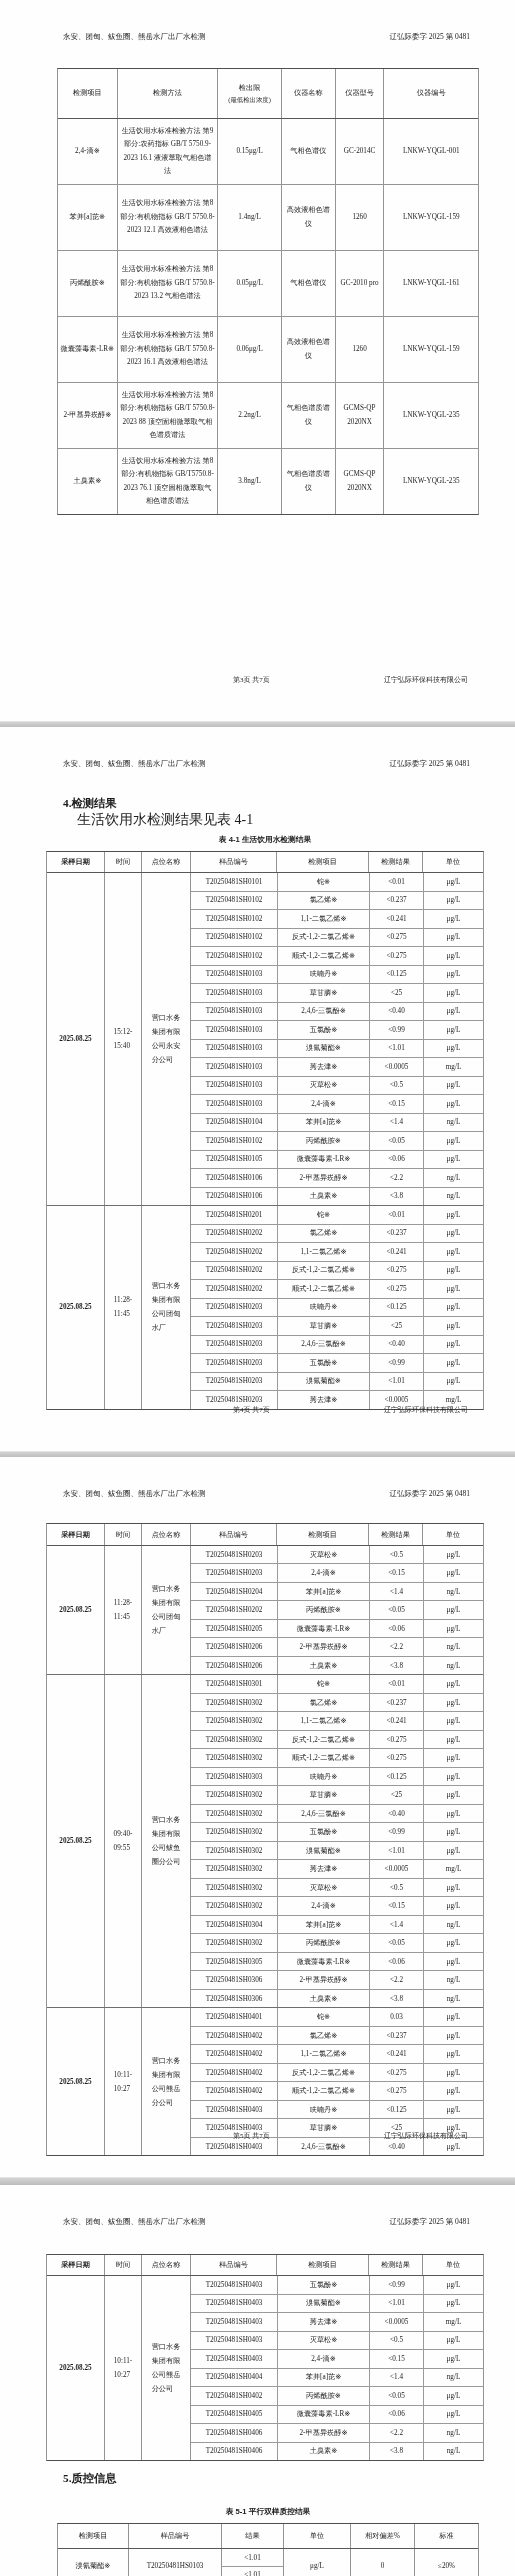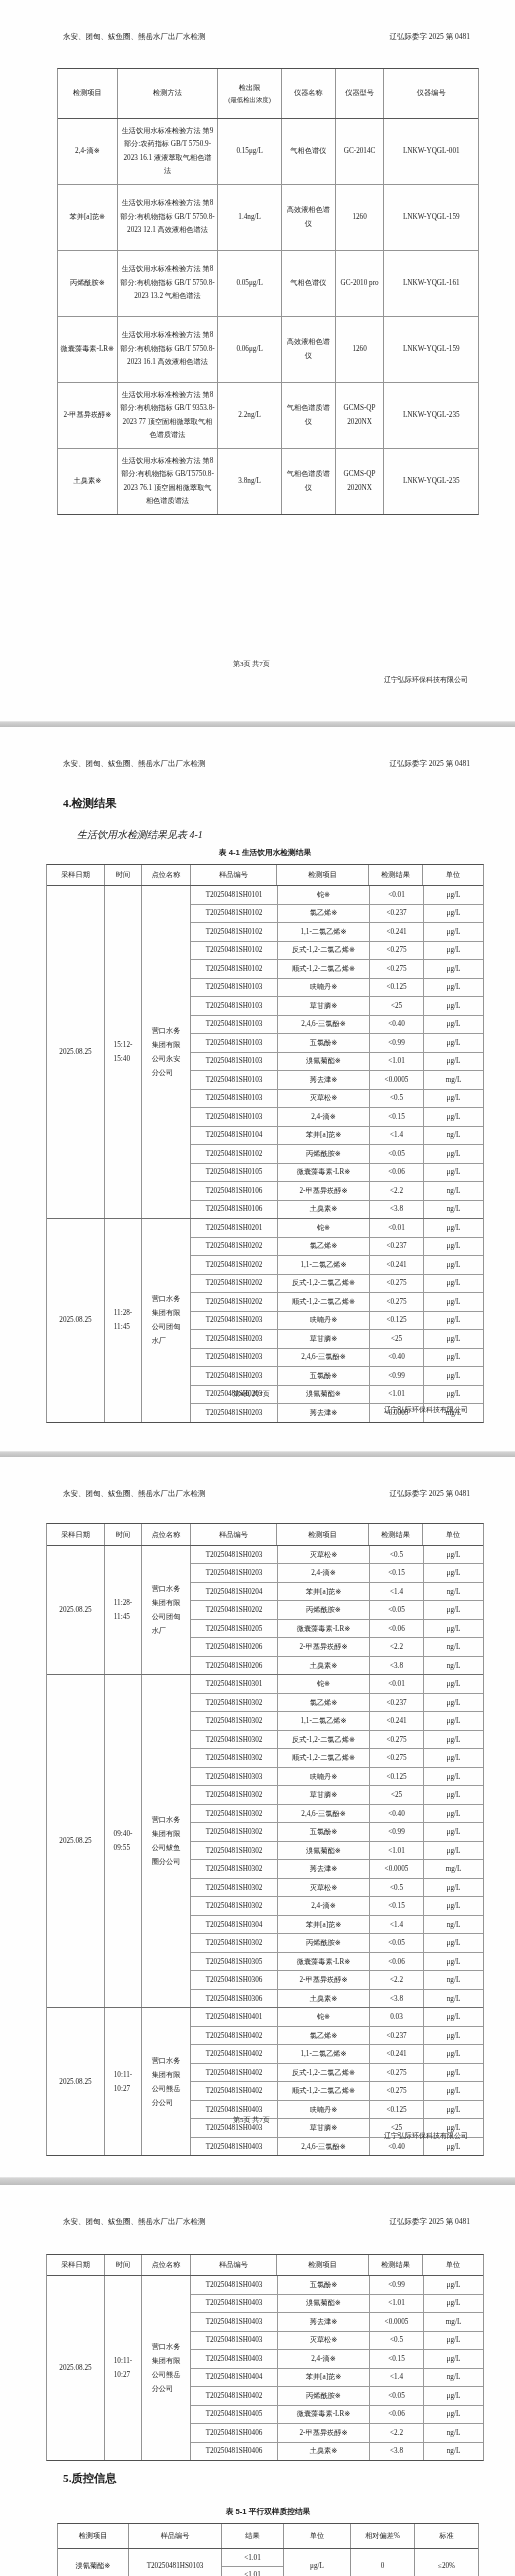--- a/index.html
+++ b/index.html
@@ -31,36 +31,36 @@
   }
   .itable .cell:first-child { border-left:none; }
   .itable .drow { min-height:65px; }
   .itable .drow + .drow { border-top:0.5px solid #949494; }
   .ci-item{width:59px;} .ci-method{width:101px;} .ci-limit{width:64px;}
   .ci-iname{width:54px;} .ci-imodel{width:49px;} .ci-ino{width:95px;}
   .limit-sub { font-size:6.4px; line-height:10.3px; }
 
   
   .sec-title { margin:27px 0 0 63px; font-size:11.3px; font-weight:bold; font-family:Liberation Serif, serif; }
-  .intro { margin:17px 0 0 77px; font-size:10px;font-style:italic; }
+  .intro { margin:0 0 0 77px; font-size:14px; }
   .caption { width:438px; margin:6.2px 0 0 46px; text-align:center; font-size:7.7px; font-weight:bold; font-family:"Liberation Sans","DejaVu Sans",sans-serif; }
 
   .rtable {
     width:438px; box-sizing:border-box;
     border-top:1.5px solid #4f4f4f; border-bottom:1.5px solid #4f4f4f;
     border-left:0.5px solid #949494; border-right:0.5px solid #949494;
     font-size:7.2px;
   }
   #p2 .rtable { margin:5.2px 0 0 46px; }
   #p3 .rtable { margin:24px 0 0 46px; }
   #p4 .rtable { margin:27px 0 0 46px; }
   .rhead { display:flex; min-height:20.6px; border-bottom:1px solid #575757; }
   .rhead .hc { box-sizing:border-box; display:flex; align-items:center; justify-content:center; border-left:0.5px solid #949494; text-align:center; }
   .rhead .hc:first-child { border-left:none; }
-  .cw-date{width:57px;} .cw-time{width:37px;} .cw-site{width:49px;}
+  .cw-date{width:57px;font-weight:bold;} .cw-time{width:37px;} .cw-site{width:49px;}
   .cw-sample{width:86px;} .cw-item{width:92px;} .cw-result{width:54px;} .cw-unit{flex:1;}
 
   .rgroup { display:flex; align-items:stretch; }
   .rgroup + .rgroup { border-top:0.5px solid #6e6e6e; }
   .gcell {
     box-sizing:border-box; display:flex; align-items:center; justify-content:center;
     text-align:left; border-left:0.5px solid #949494; white-space:pre-line; line-height:14px;
   }
   .rgroup .gcell:first-child { border-left:none; }
   .grows { flex:1; display:flex; flex-direction:column; border-left:0.5px solid #949494; }
@@ -84,21 +84,21 @@
   .qrow { display:flex; min-height:34px; }
   .qrow + .qrow { border-top:0.5px solid #6e6e6e; }
   .qcell { box-sizing:border-box; display:flex; align-items:center; justify-content:center; text-align:center; border-left:0.5px solid #949494; line-height:12.4px; padding:1px 2.1px; }
   .qrow .qcell:first-child { border-left:none; }
   .qres { box-sizing:border-box; width:62px; display:flex; flex-direction:column; border-left:0.5px solid #949494; }
   .qres .sub { flex:1; display:flex; align-items:center; justify-content:center; }
   .qres .sub + .sub { border-top:0.5px solid #9a9a9a; }
 
   
   .pfoot { position:absolute; bottom:36px; left:0; width:100%; font-size:7px; }
-  .pfoot .pnum { position:absolute; left:233px; bottom:16px; white-space:nowrap; }
+  .pfoot .pnum { position:absolute; left:233px; bottom:0; white-space:nowrap; }
   .pfoot .pco  { position:absolute; right:47px; bottom:0; white-space:nowrap; }
 </style>
 </head>
 <body>
 
 <div class="page" id="p1">
   <div class="phead">
     <span>永安、团甸、鲅鱼圈、熊岳水厂出厂水检测</span>
     <span>辽弘际委字 2025 第 0481</span>
   </div>
@@ -144,21 +144,21 @@
         <div class="row drow">
           <div class="cell ci-item">微囊藻毒素-LR※</div>
           <div class="cell ci-method">生活饮用水标准检验方法 第8部分:有机物指标 GB/T 5750.8-2023 16.1 高效液相色谱法</div>
           <div class="cell ci-limit">0.06μg/L</div>
           <div class="cell ci-iname">高效液相色谱仪</div>
           <div class="cell ci-imodel">1260</div>
           <div class="cell ci-ino">LNKW-YQGL-159</div>
         </div>
         <div class="row drow">
           <div class="cell ci-item">2-甲基异崁醇※</div>
-          <div class="cell ci-method">生活饮用水标准检验方法 第8部分:有机物指标 GB/T 9353.8-2023 77 顶空固相微萃取气相色谱质谱法</div>
+          <div class="cell ci-method">生活饮用水标准检验方法 第8部分:有机物指标 GB/T 5750.8-2023 88 顶空固相微萃取气相色谱质谱法</div>
           <div class="cell ci-limit">2.2ng/L</div>
           <div class="cell ci-iname">气相色谱质谱仪</div>
           <div class="cell ci-imodel">GCMS-QP 2020NX</div>
           <div class="cell ci-ino">LNKW-YQGL-235</div>
         </div>
         <div class="row drow">
           <div class="cell ci-item">土臭素※</div>
           <div class="cell ci-method">生活饮用水标准检验方法 第8部分:有机物指标 GB/T5750.8-2023 76.1 顶空固相微萃取气相色谱质谱法</div>
           <div class="cell ci-limit">3.8ng/L</div>
           <div class="cell ci-iname">气相色谱质谱仪</div>

